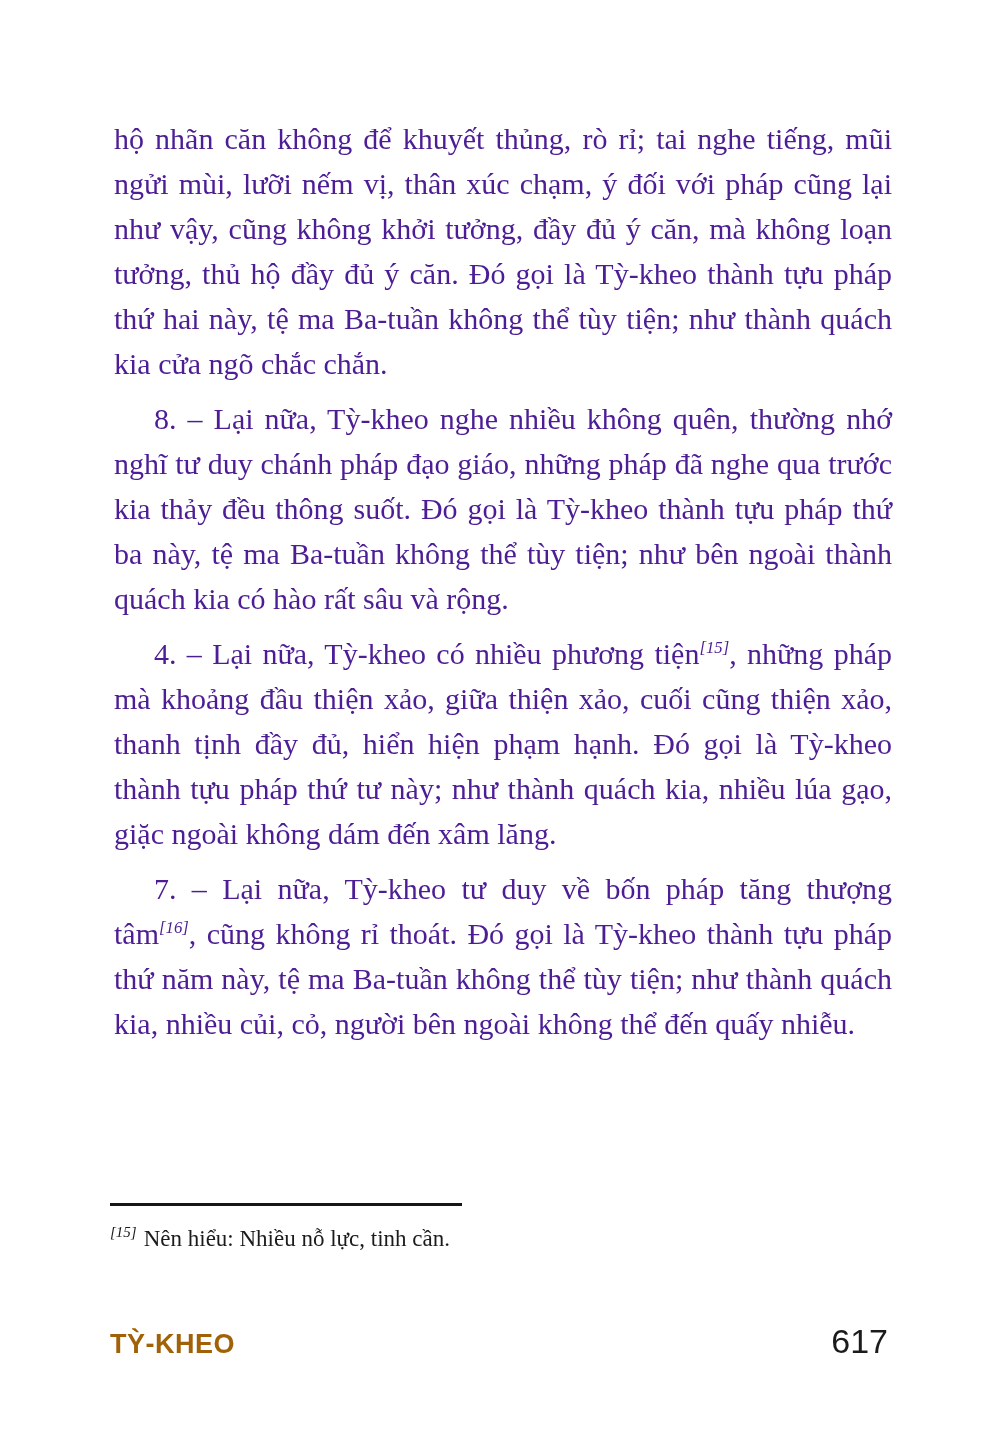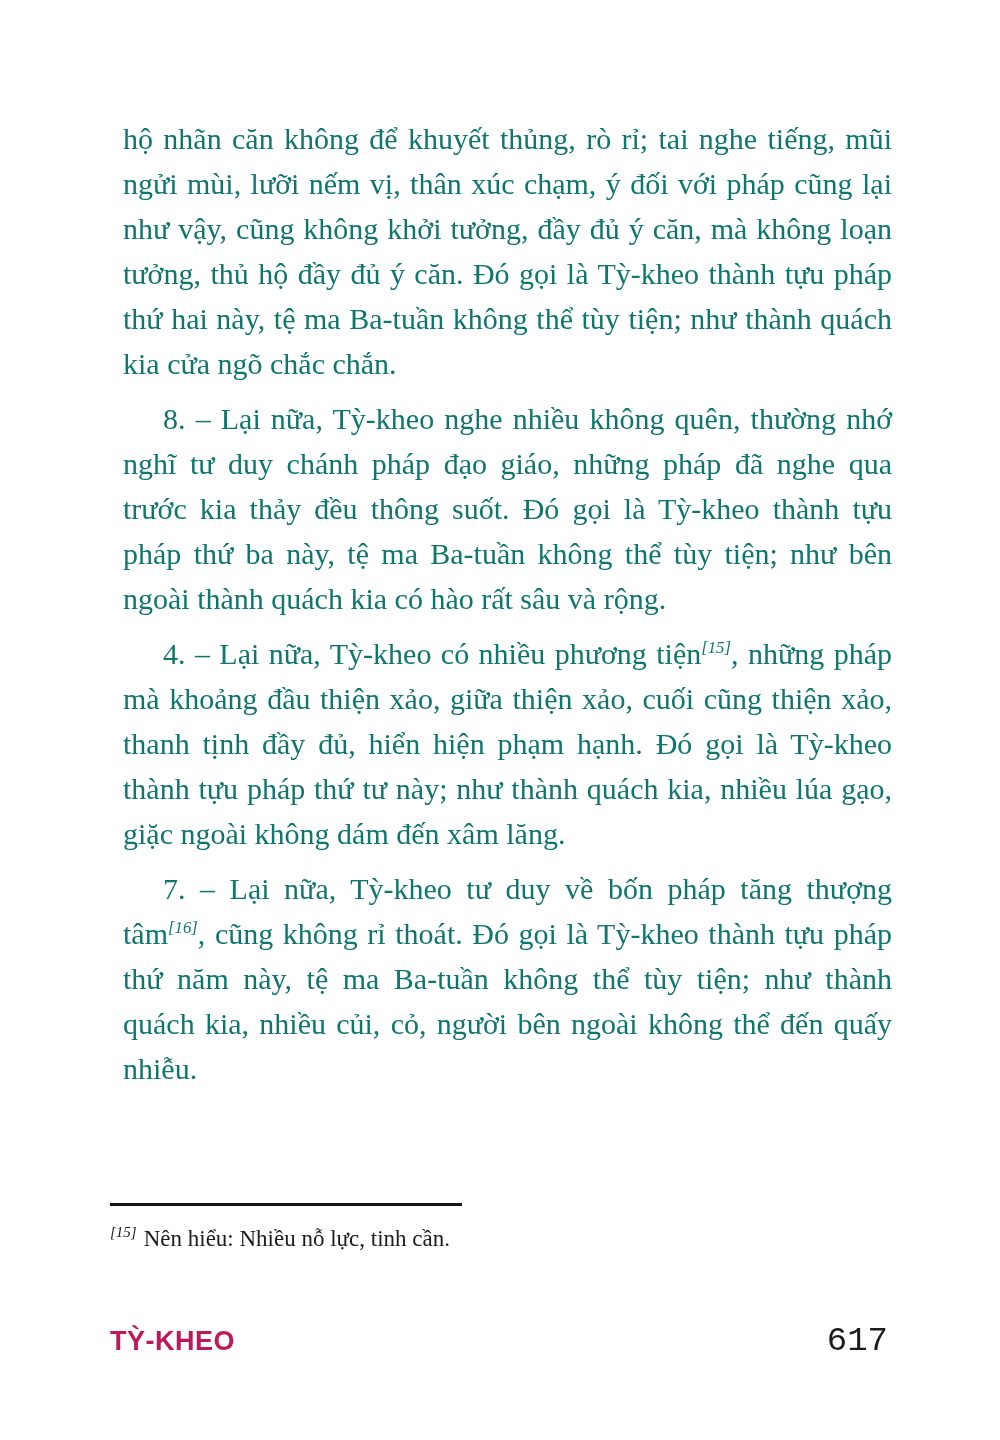--- a/index.html
+++ b/index.html
@@ -16,26 +16,26 @@
     font-family: "Liberation Serif", serif;
     color: #1b1b1b;
   }
   .content {
     position: absolute;
     top: 116px;
     left: 110px;
     width: 782px;
   }
   .body-par {
-    margin: 0 0 10px 13px;
+    margin: 0 0 10px 4px;
     font-size: 30px;
     line-height: 45px;
     text-align: justify;
     text-indent: 0;
-    color: #0f766e;
+    color: #4c1d95;
     font-family: Liberation Serif, serif;
   }
   .body-par.indent {
     text-indent: 40px;
   }
   .body-par.justify-last {
     text-align-last: justify;
   }
   sup.fnref {
     font-size: 0.56em;
@@ -75,25 +75,25 @@
     right: 112px;
     display: flex;
     justify-content: space-between;
     align-items: baseline;
   }
   .running-title {
     font-family: "Liberation Sans", sans-serif;
     font-weight: 700;
     font-size: 27px;
     letter-spacing: 0.5px;
-    color: #be185d;
+    color: #a16207;
     text-align: center;
   }
   .page-number {
-    font-family: Liberation Mono, monospace;
+    font-family: Liberation Sans, sans-serif;
     font-size: 34px;
     color: #1b1b1b;
   }
 </style>
 </head>
 <body>
 
 <div class="page">
 
   <div class="content">

